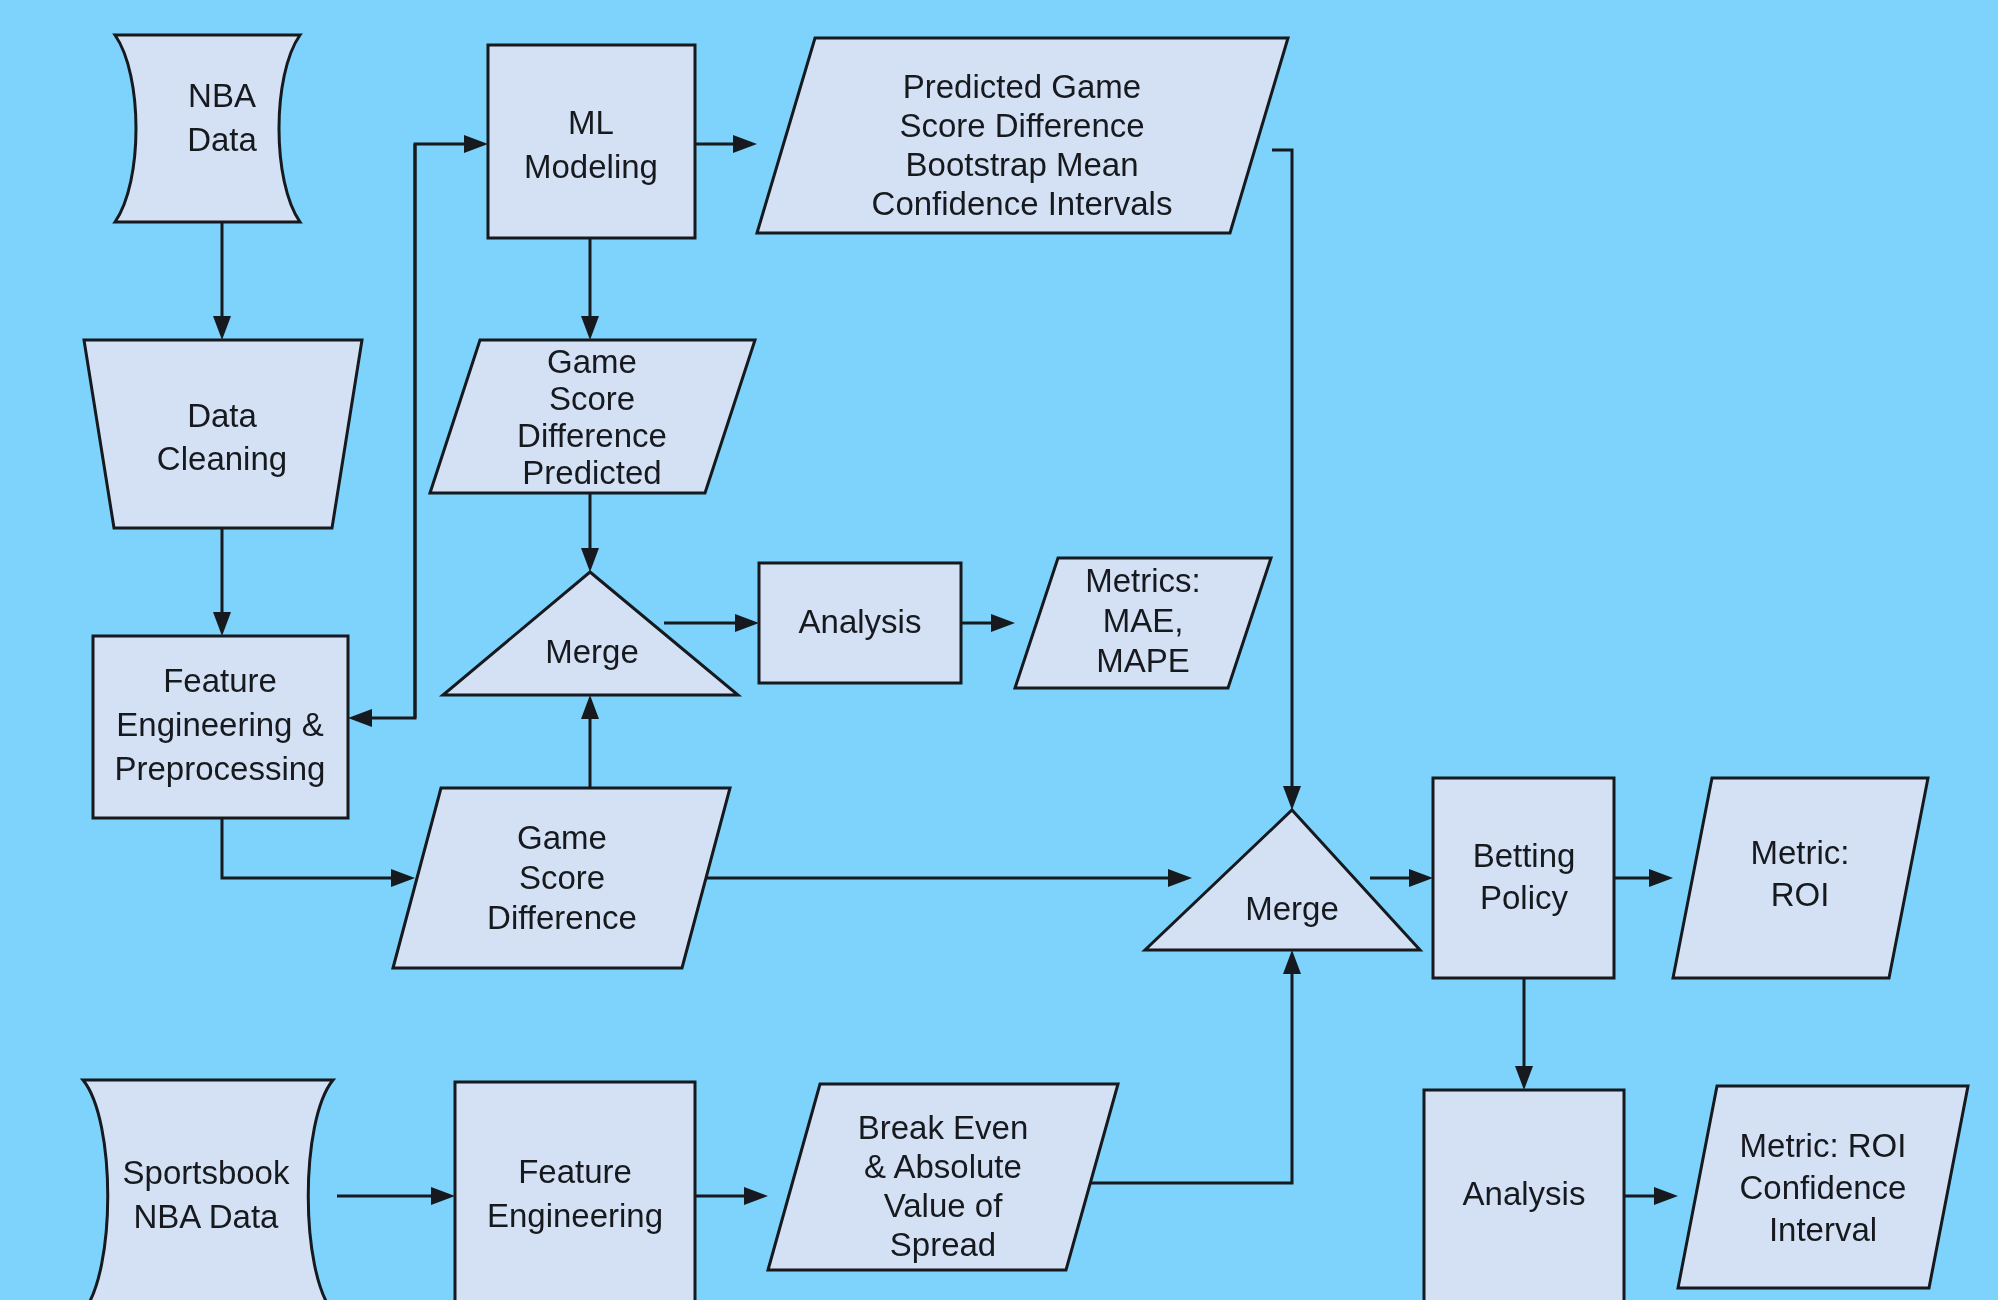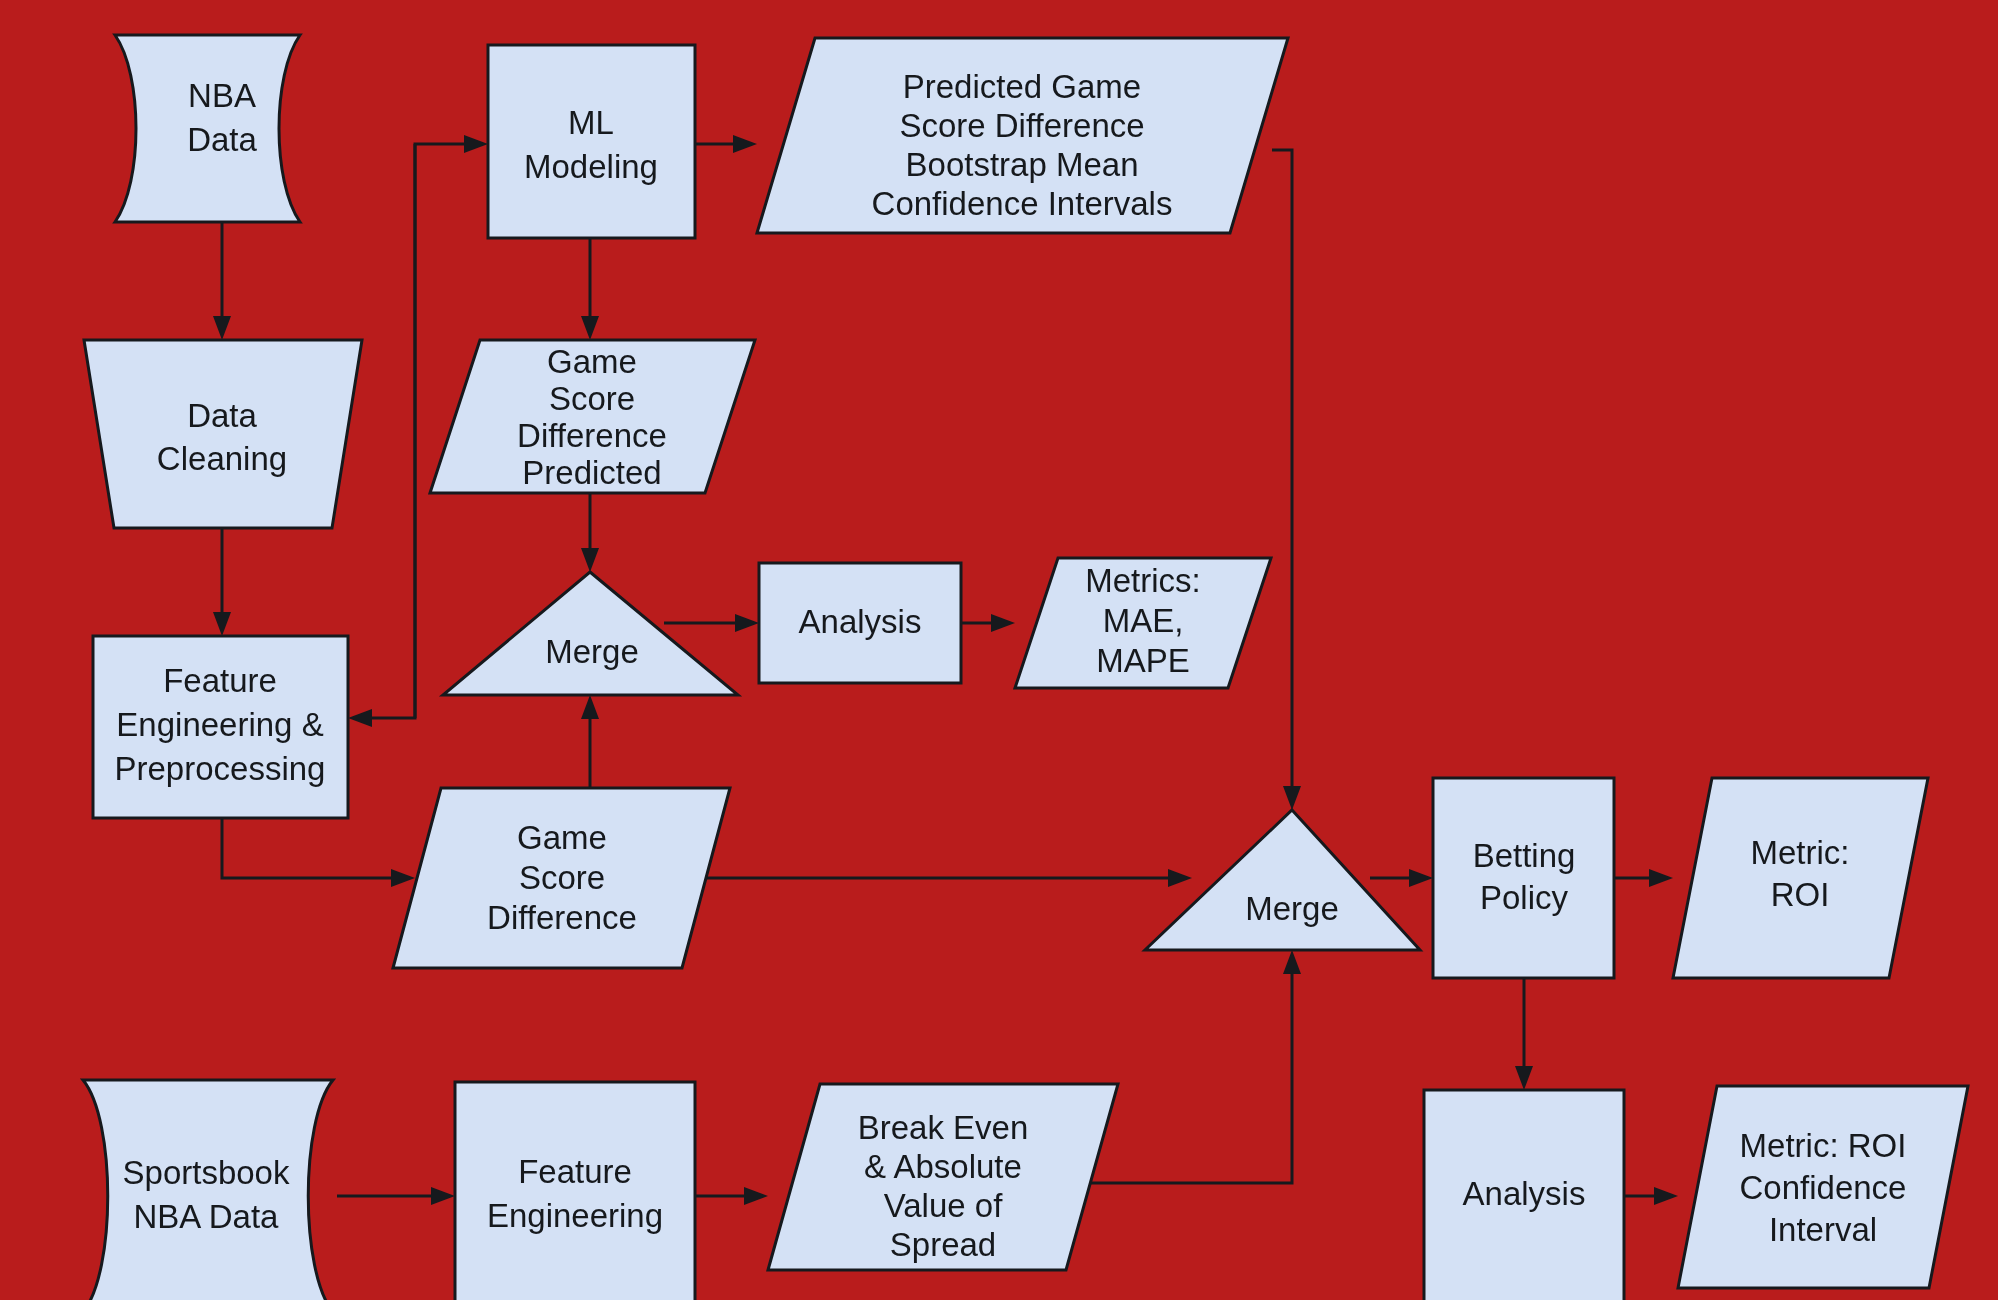--- a/index.html
+++ b/index.html
@@ -7,21 +7,21 @@
     padding: 0;
     background: #ffffff;
   }
   body {
     font-family: "Liberation Sans", sans-serif;
   }
   #canvas {
     position: relative;
     width: 1998px;
     height: 1300px;
-    background: #b91c1c;
+    background: #7dd3fc;
     overflow: hidden;
   }
   #flow-svg {
     position: absolute;
     top: 0;
     left: 0;
     width: 1998px;
     height: 1300px;
   }
   .node-shape {

